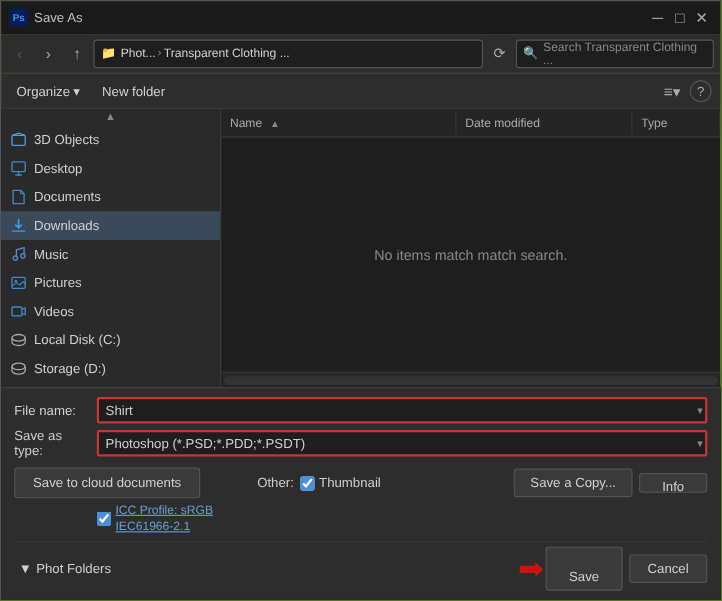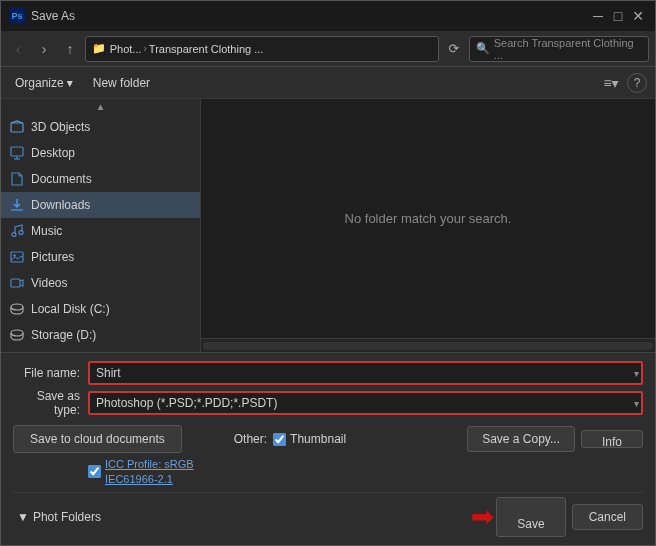--- a/index.html
+++ b/index.html
@@ -332,21 +332,21 @@
       flex-shrink: 0;
     }
 
     .form-row {
       display: flex;
       align-items: center;
       margin-bottom: 4px;
     }
     .form-label {
       width: 75px;
-      text-align: right;
+      text-align: left;
       padding-right: 8px;
       font-size: 12px;
       color: #d0d0d0;
       flex-shrink: 0;
     }
     .form-input-wrapper {
       flex: 1;
       position: relative;
     }
     .form-input {
@@ -701,22 +701,30 @@
 
       <div class="scroll-indicator">▼</div>
 
       <div class="sidebar-item">
         
         
       </div>
     </div>
 
     <div class="file-area">
+      <div class="file-header">
+        <div class="col-header col-name">
+          <span>Name</span>
+          <span class="col-header-up">▲</span>
+        </div>
+        <div class="col-header col-date">Date modified</div>
+        <div class="col-header col-type">Type</div>
+      </div>
       <div class="file-content">
-        <span class="no-items-msg">No folder match your search.</span>
+        <span class="no-items-msg">No items match match search.</span>
       </div>
       <div class="scrollbar-h">
         <div class="scrollbar-track"></div>
       </div>
     </div>
 
   </div>
 
   <div class="bottom-area">
 

